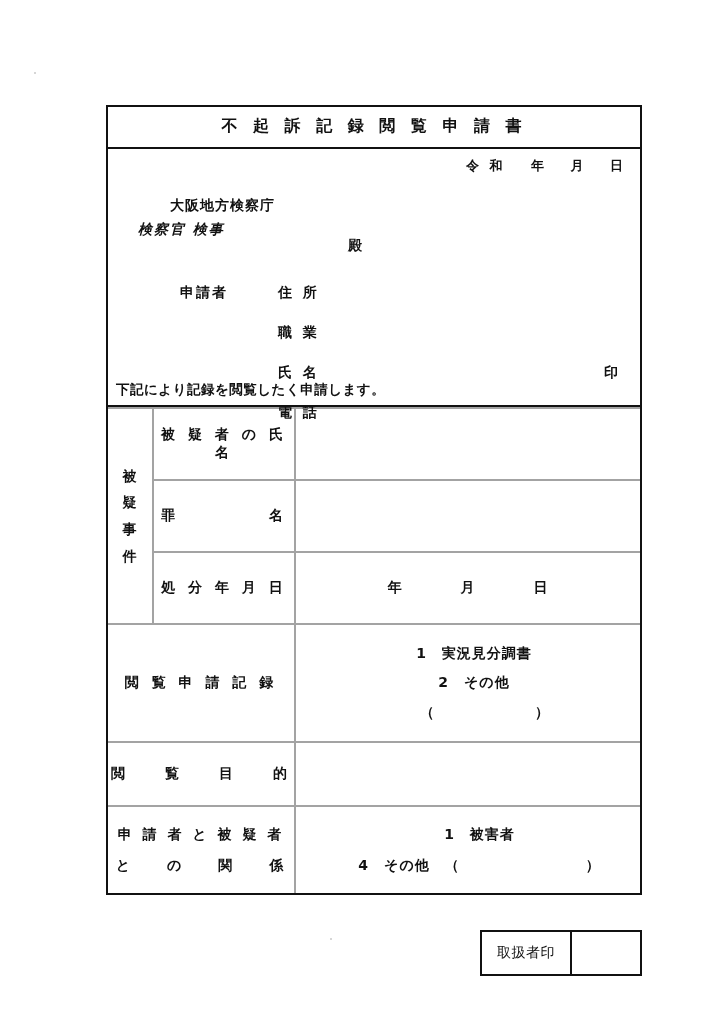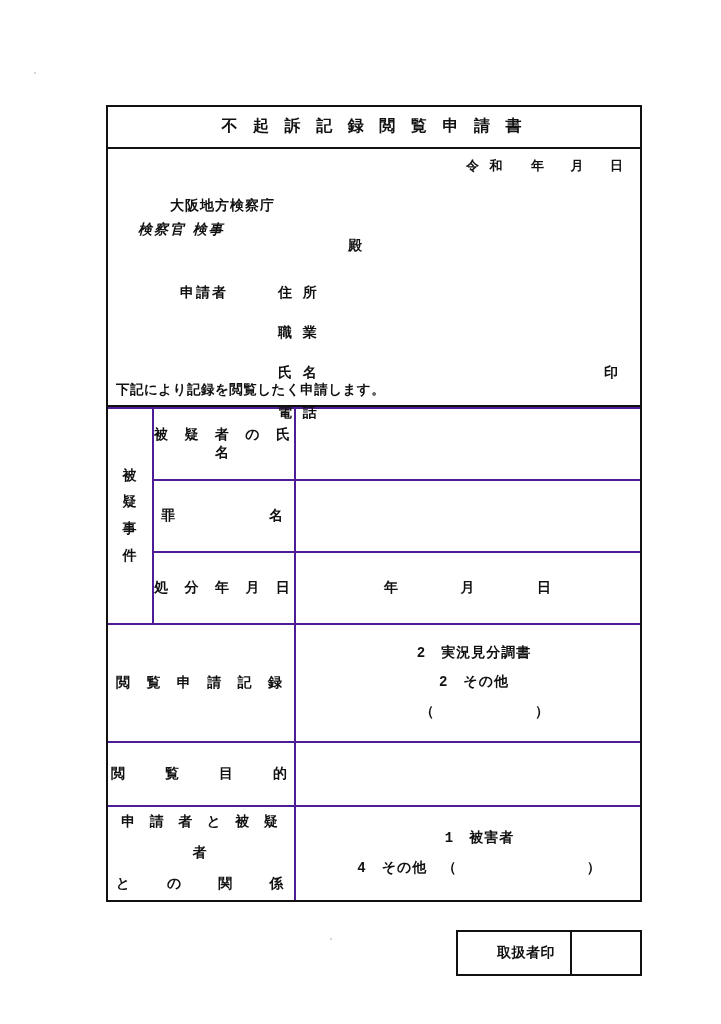--- a/index.html
+++ b/index.html
@@ -135,26 +135,25 @@
     margin-top: 36px;
   }
 
   
   table.grid {
     width: 100%;
     border-collapse: collapse;
     table-layout: fixed;
   }
   table.grid td {
-    border: 2px solid #4c1d95;
+    border: 2px solid #a3a3a3;
     font-size: 14px;
     font-weight: bold;
     vertical-align: middle;
     padding: 0;
-    font-family: Liberation Mono, monospace;
   }
   table.grid td.no-outer-left { border-left: none; }
   table.grid td.no-outer-right { border-right: none; text-align: center; }
   table.grid tr:last-child td { border-bottom: none; }
 
   .vcell {
     width: 44px;
     text-align: center;
     line-height: 1.9;
     letter-spacing: 1px;
@@ -229,23 +228,22 @@
     box-sizing: border-box;
     background: #fff;
   }
   .stamp-label {
     width: 88px;
     border-right: 2px solid #111;
     display: flex;
     align-items: center;
     justify-content: center;
     font-size: 14px;
-    font-weight: bold;
+    font-weight: normal;
     letter-spacing: 0.5px;
-    padding-left: 24px;
   }
   .stamp-field { width: 68px; }
 </style>
 </head>
 <body>
 
 <div class="page">
 
   <div class="speck" style="left:34px; top:72px;"></div>
   <div class="speck" style="left:530px; top:265px;"></div>
@@ -316,21 +314,21 @@
             <span>年</span>
             <span>月</span>
             <span>日</span>
           </td>
         </tr>
 
         <tr>
           <td class="lcell no-outer-left" colspan="2">閲 覧 申 請 記 録</td>
           <td class="no-outer-right">
             <div class="opt-list">
-              <div>2　実況見分調書</div>
+              <div>1　実況見分調書</div>
               <div>2　その他</div>
               <div class="paren">
                 <span>（</span>
                 <span class="close">）</span>
               </div>
             </div>
           </td>
         </tr>
 
         <tr>

